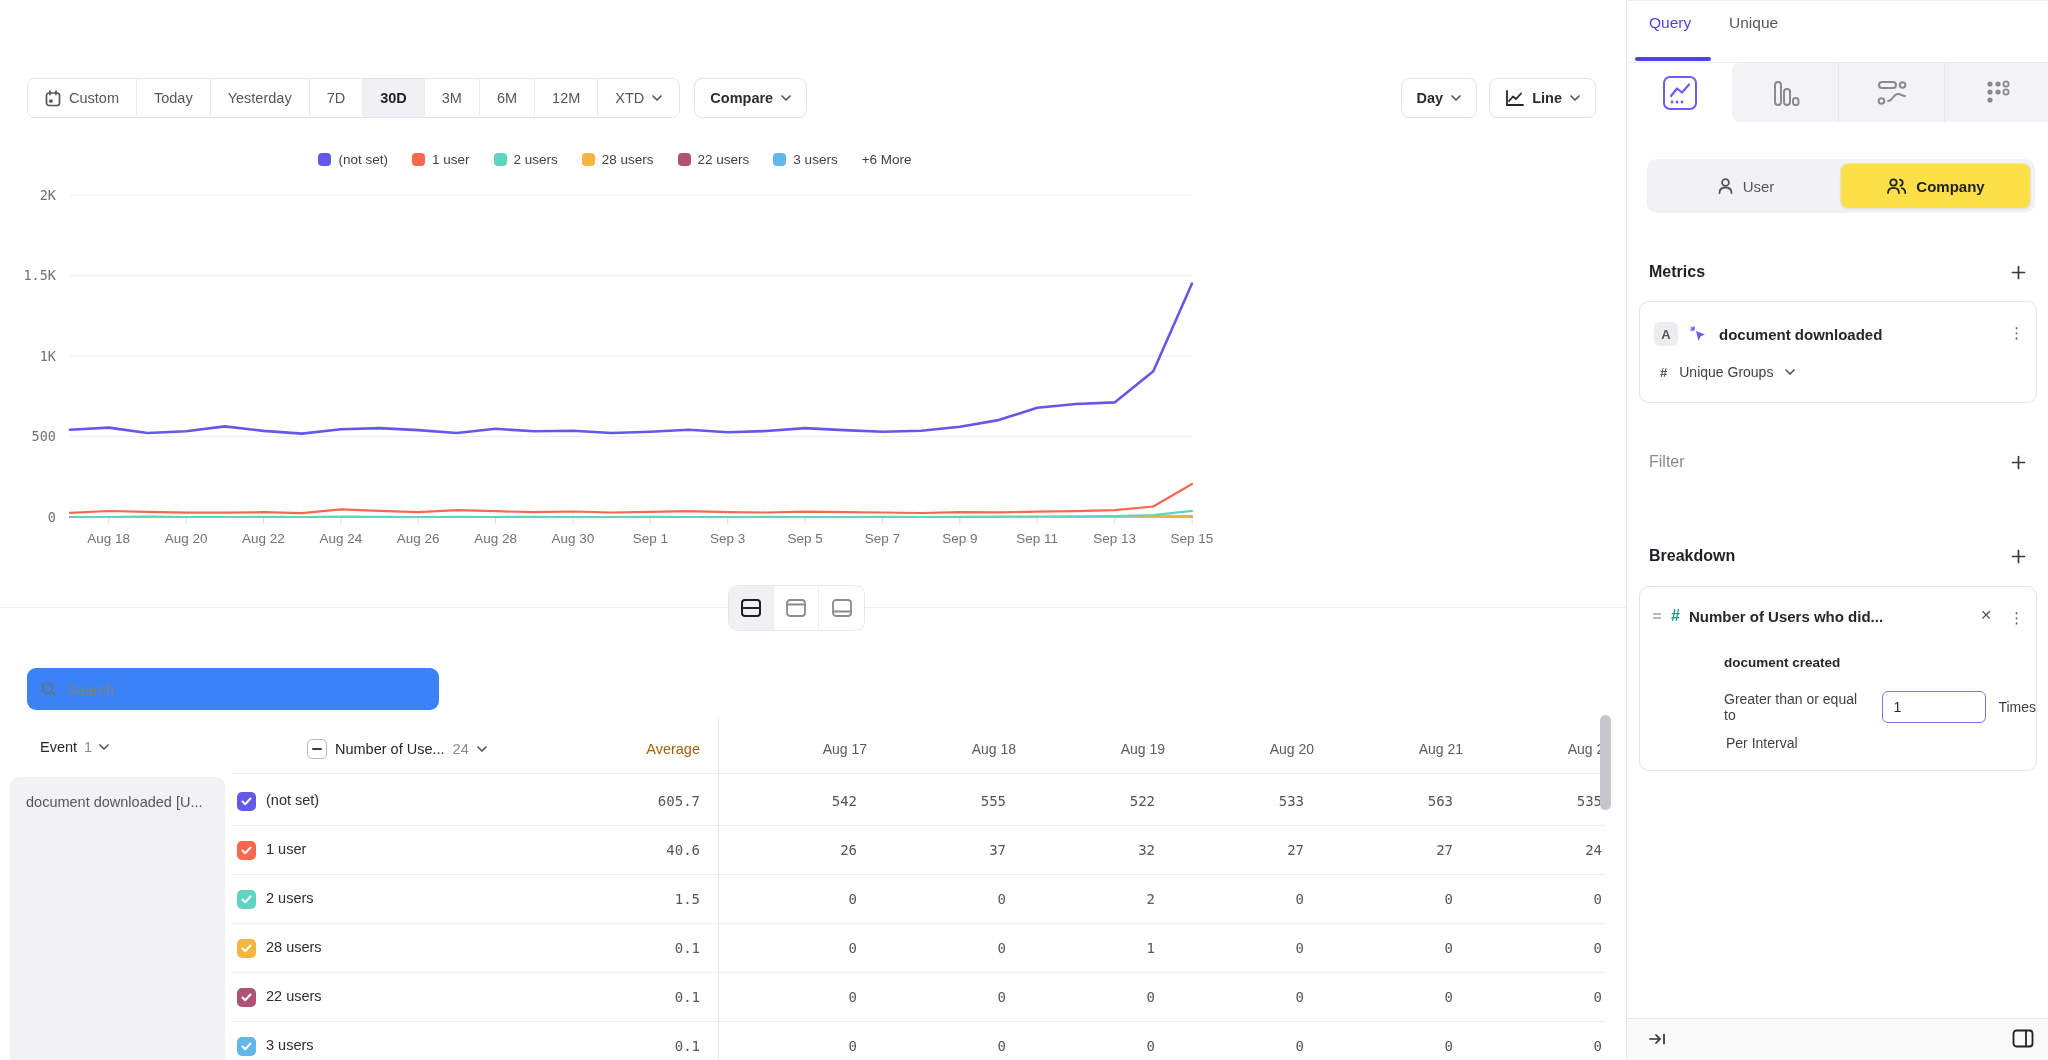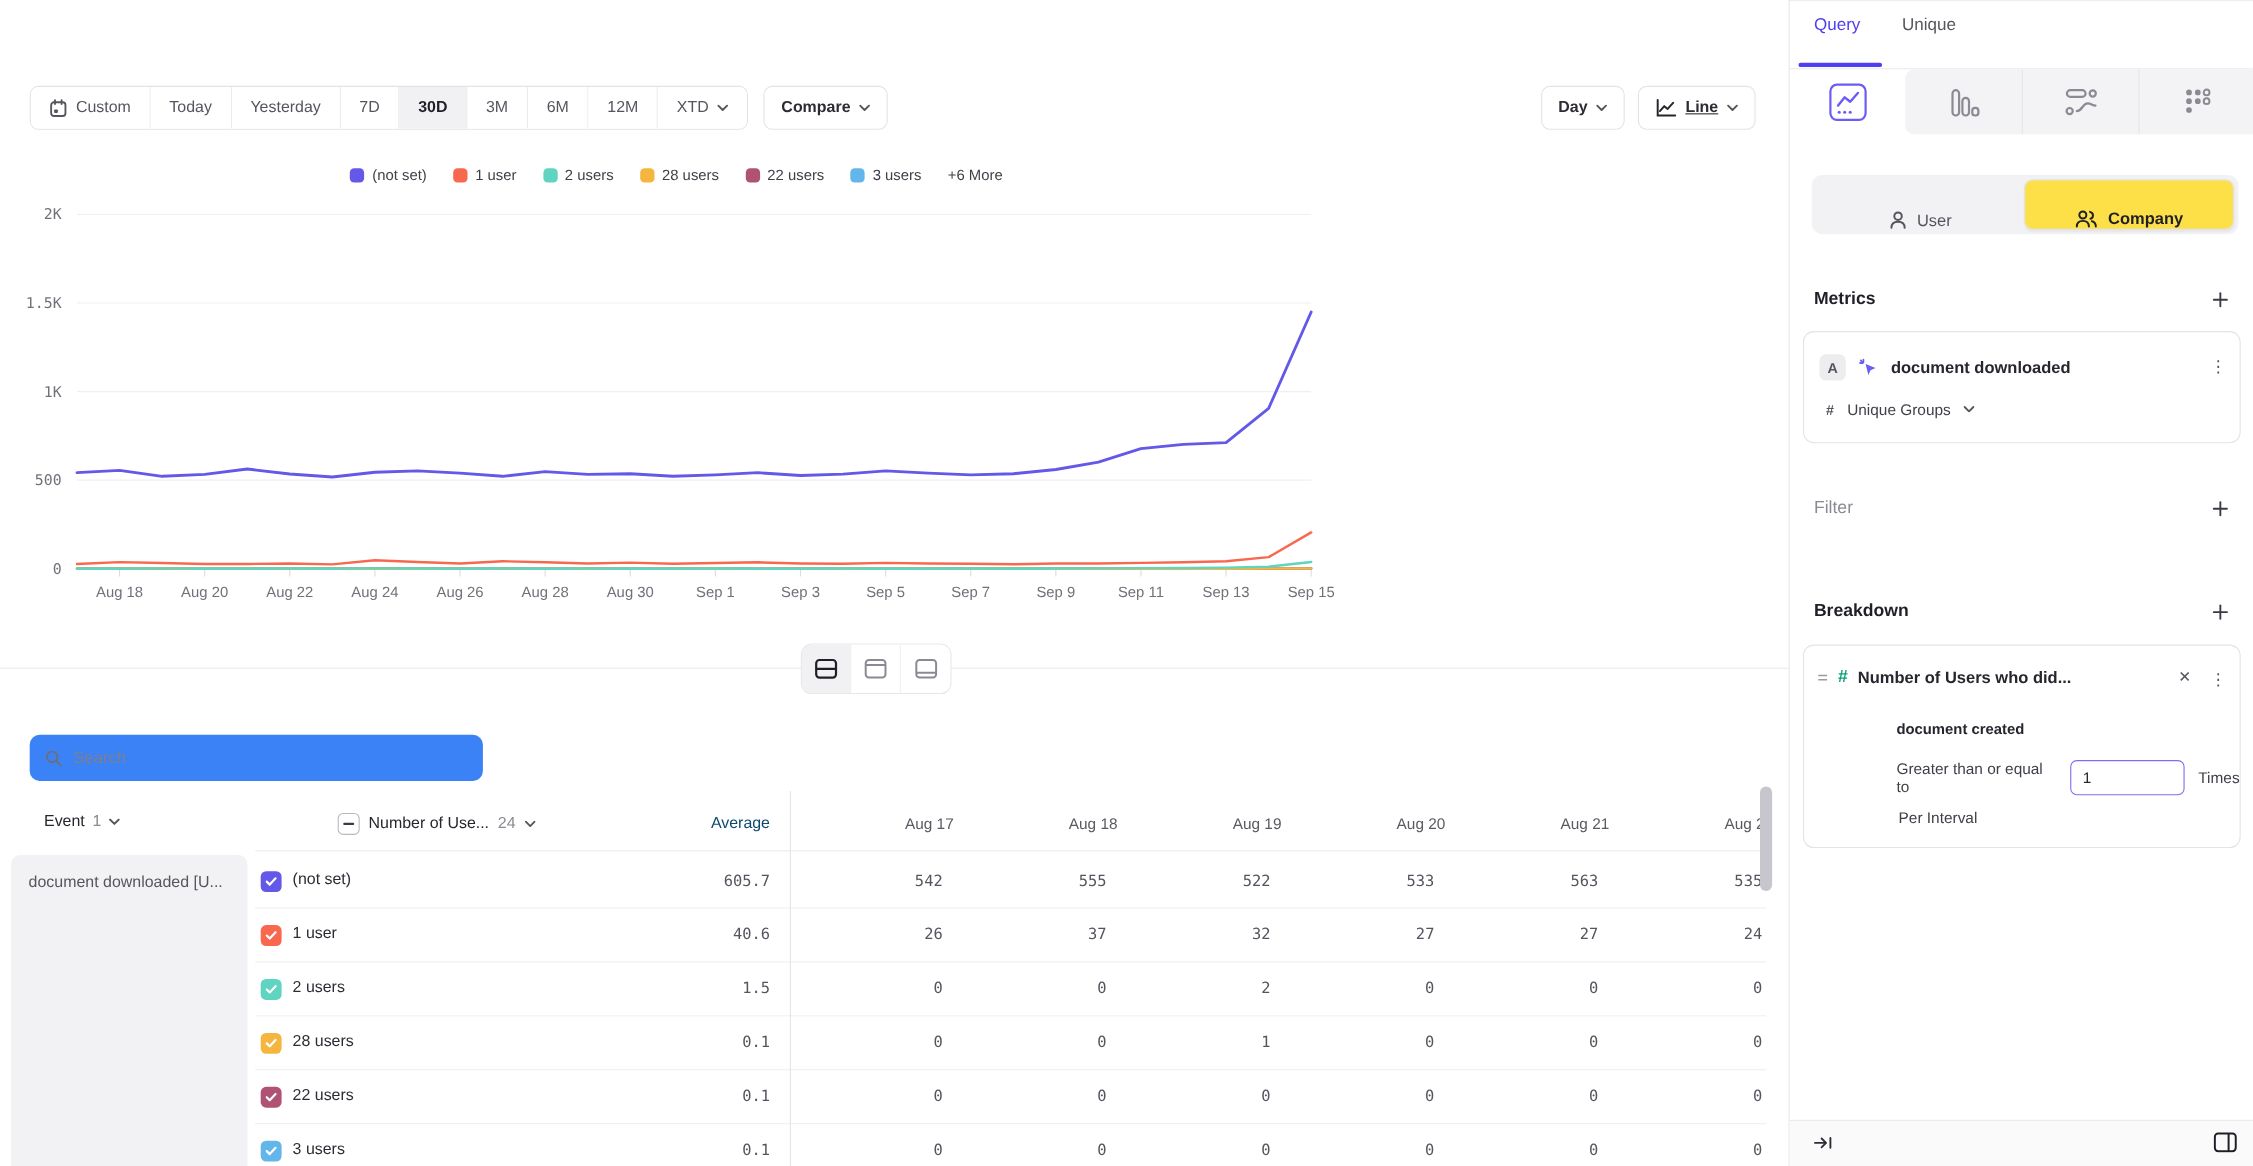--- a/index.html
+++ b/index.html
@@ -16,21 +16,21 @@
   .seg { display:flex; align-items:stretch; height:40px; border:1px solid #e3e3e7; border-radius:8px; background:#fff; overflow:hidden; }
   .seg .rbtn { display:flex; align-items:center; gap:8px; padding:0 17px; font-size:14.5px; color:#55555e;
     border-right:1px solid #ececef; cursor:pointer; background:#fff; white-space:nowrap; }
   .seg .rbtn:last-child { border-right:none; }
   .seg .rbtn.active { background:#f1f1f4; color:#1f1f28; font-weight:bold; }
   .btn { display:flex; align-items:center; gap:8px; height:40px; padding:0 15px; border:1px solid #e3e3e7;
     border-radius:8px; background:#fff; font-size:14.5px; color:#2c2c34; cursor:pointer; white-space:nowrap; }
   #compare-btn { margin-left:14px; font-weight:bold; }
   #toolbar .spacer { flex:1; }
   #interval-btn { margin-right:12px; font-weight:bold; }
-  #charttype-btn { font-weight:bold;text-decoration:underline; }
+  #charttype-btn { font-weight:bold; }
   .chev { width:10px; height:6px; }
   .chev polyline { fill:none; stroke:#55555e; stroke-width:1.7; stroke-linecap:round; stroke-linejoin:round; }
 
   
   #legend { position:absolute; left:0; top:152px; width:1230px; display:flex; justify-content:center; gap:24px;
     align-items:center; font-size:13.5px; color:#3f3f48; }
   .lg-item { display:flex; align-items:center; gap:7px; }
   .lg-swatch { width:13px; height:13px; border-radius:4px; }
   #legend-more { color:#3f3f48; }
 
@@ -52,21 +52,21 @@
   #search-box input { border:none; outline:none; background:transparent; font-size:15px; color:#26262e; width:100%;
     font-family:"Liberation Sans", sans-serif; }
   #search-box input::placeholder { color:#7f7f88; }
 
   
   #table-zone { position:absolute; left:0; top:715px; width:1626px; height:345px; }
   #tz-clip { position:absolute; left:0; top:0; width:1606px; height:345px; overflow:hidden; }
   .hdr-left { position:absolute; top:24px; left:40px; display:flex; align-items:center; gap:7px; font-size:14.5px; }
   .hdr-series { position:absolute; top:24px; left:307px; display:flex; align-items:center; gap:8px; font-size:14.5px; }
   .muted { color:#8a8a93; }
-  .hdr-avg { position:absolute; top:26px; right:0; font-size:14.5px; color:#0c4a6e; text-align:right; }
+  .hdr-avg { position:absolute; top:26px; right:0; font-size:14.5px; color:#a16207; text-align:right; }
   .date-hdr { position:absolute; top:26px; font-size:14px; color:#5a5a63; text-align:right; }
   #hdr-border { position:absolute; left:232px; top:58px; width:1374px; height:1px; background:#ececef; }
   #freeze-line { position:absolute; left:718px; top:4px; width:1px; height:341px; background:#e4e4e8; }
   #event-cell { position:absolute; left:10px; top:62px; width:215px; height:300px; background:#f2f2f4;
     border-radius:9px; padding:17px 16px; font-size:14.5px; color:#55555e; white-space:nowrap; overflow:hidden; }
   .trow { position:absolute; left:232px; width:1374px; height:49px; border-bottom:1px solid #efeff1; }
   .trow .cbx { position:absolute; left:5px; top:15px; width:19px; height:19px; border-radius:5px;
     display:flex; align-items:center; justify-content:center; }
   .trow .cbx svg { width:11px; height:9px; }
   .trow .lbl { position:absolute; left:34px; top:15px; font-size:14.5px; color:#2c2c34; }
@@ -82,21 +82,21 @@
   .ptab { position:absolute; top:13px; font-size:15.5px; cursor:pointer; }
   #tab-query { left:22px; color:#4f3ff0; font-weight:normal; }
   #tab-chart { left:102px; color:#55555e; }
   #tab-underline { position:absolute; left:8px; top:56px; width:76px; height:4px; border-radius:3px; background:#4f3ff0; }
   #tiles { position:absolute; left:0; top:62px; width:100%; height:59px; }
   .tile { position:absolute; top:0; height:59px; width:106px; display:flex; align-items:center; justify-content:center; cursor:pointer; }
   #tile-strip { position:absolute; left:105px; top:0; width:317px; height:59px; background:#f3f3f5; border-radius:8px 0 0 8px; }
   .tile-div { position:absolute; top:0; width:1px; height:59px; background:#e6e6e9; }
   #aud-toggle { position:absolute; left:20px; top:158px; width:388px; height:54px; background:#f2f2f4;
     border-radius:10px; display:flex; padding:4px; }
-  .aud-seg { flex:1; display:flex; align-items:flex-end; justify-content:center; gap:9px; font-size:15px;
+  .aud-seg { flex:1; display:flex; align-items:center; justify-content:center; gap:9px; font-size:15px;
     color:#55555e; border-radius:8px; cursor:pointer; }
   .aud-seg.selected { background:#fde047; border:1px solid #e3e3e7; color:#1f1f28; font-weight:bold;
     box-shadow:0 1px 2px rgba(0,0,0,0.05); }
   .sec-hdr { position:absolute; left:22px; right:22px; display:flex; justify-content:space-between; align-items:center; }
   .sec-hdr .t { font-size:16px; font-weight:bold; color:#1f1f28; }
   .sec-hdr .t.gray { color:#8a8a93; font-weight:normal; }
   .plus-btn { cursor:pointer; display:flex; }
   .card { position:absolute; left:12px; width:398px; background:#fff; border:1px solid #e4e4e8; border-radius:10px; }
   #metric-card { top:300px; height:102px; }
   .mc-row1 { position:absolute; left:14px; top:20px; display:flex; align-items:center; gap:11px; }

